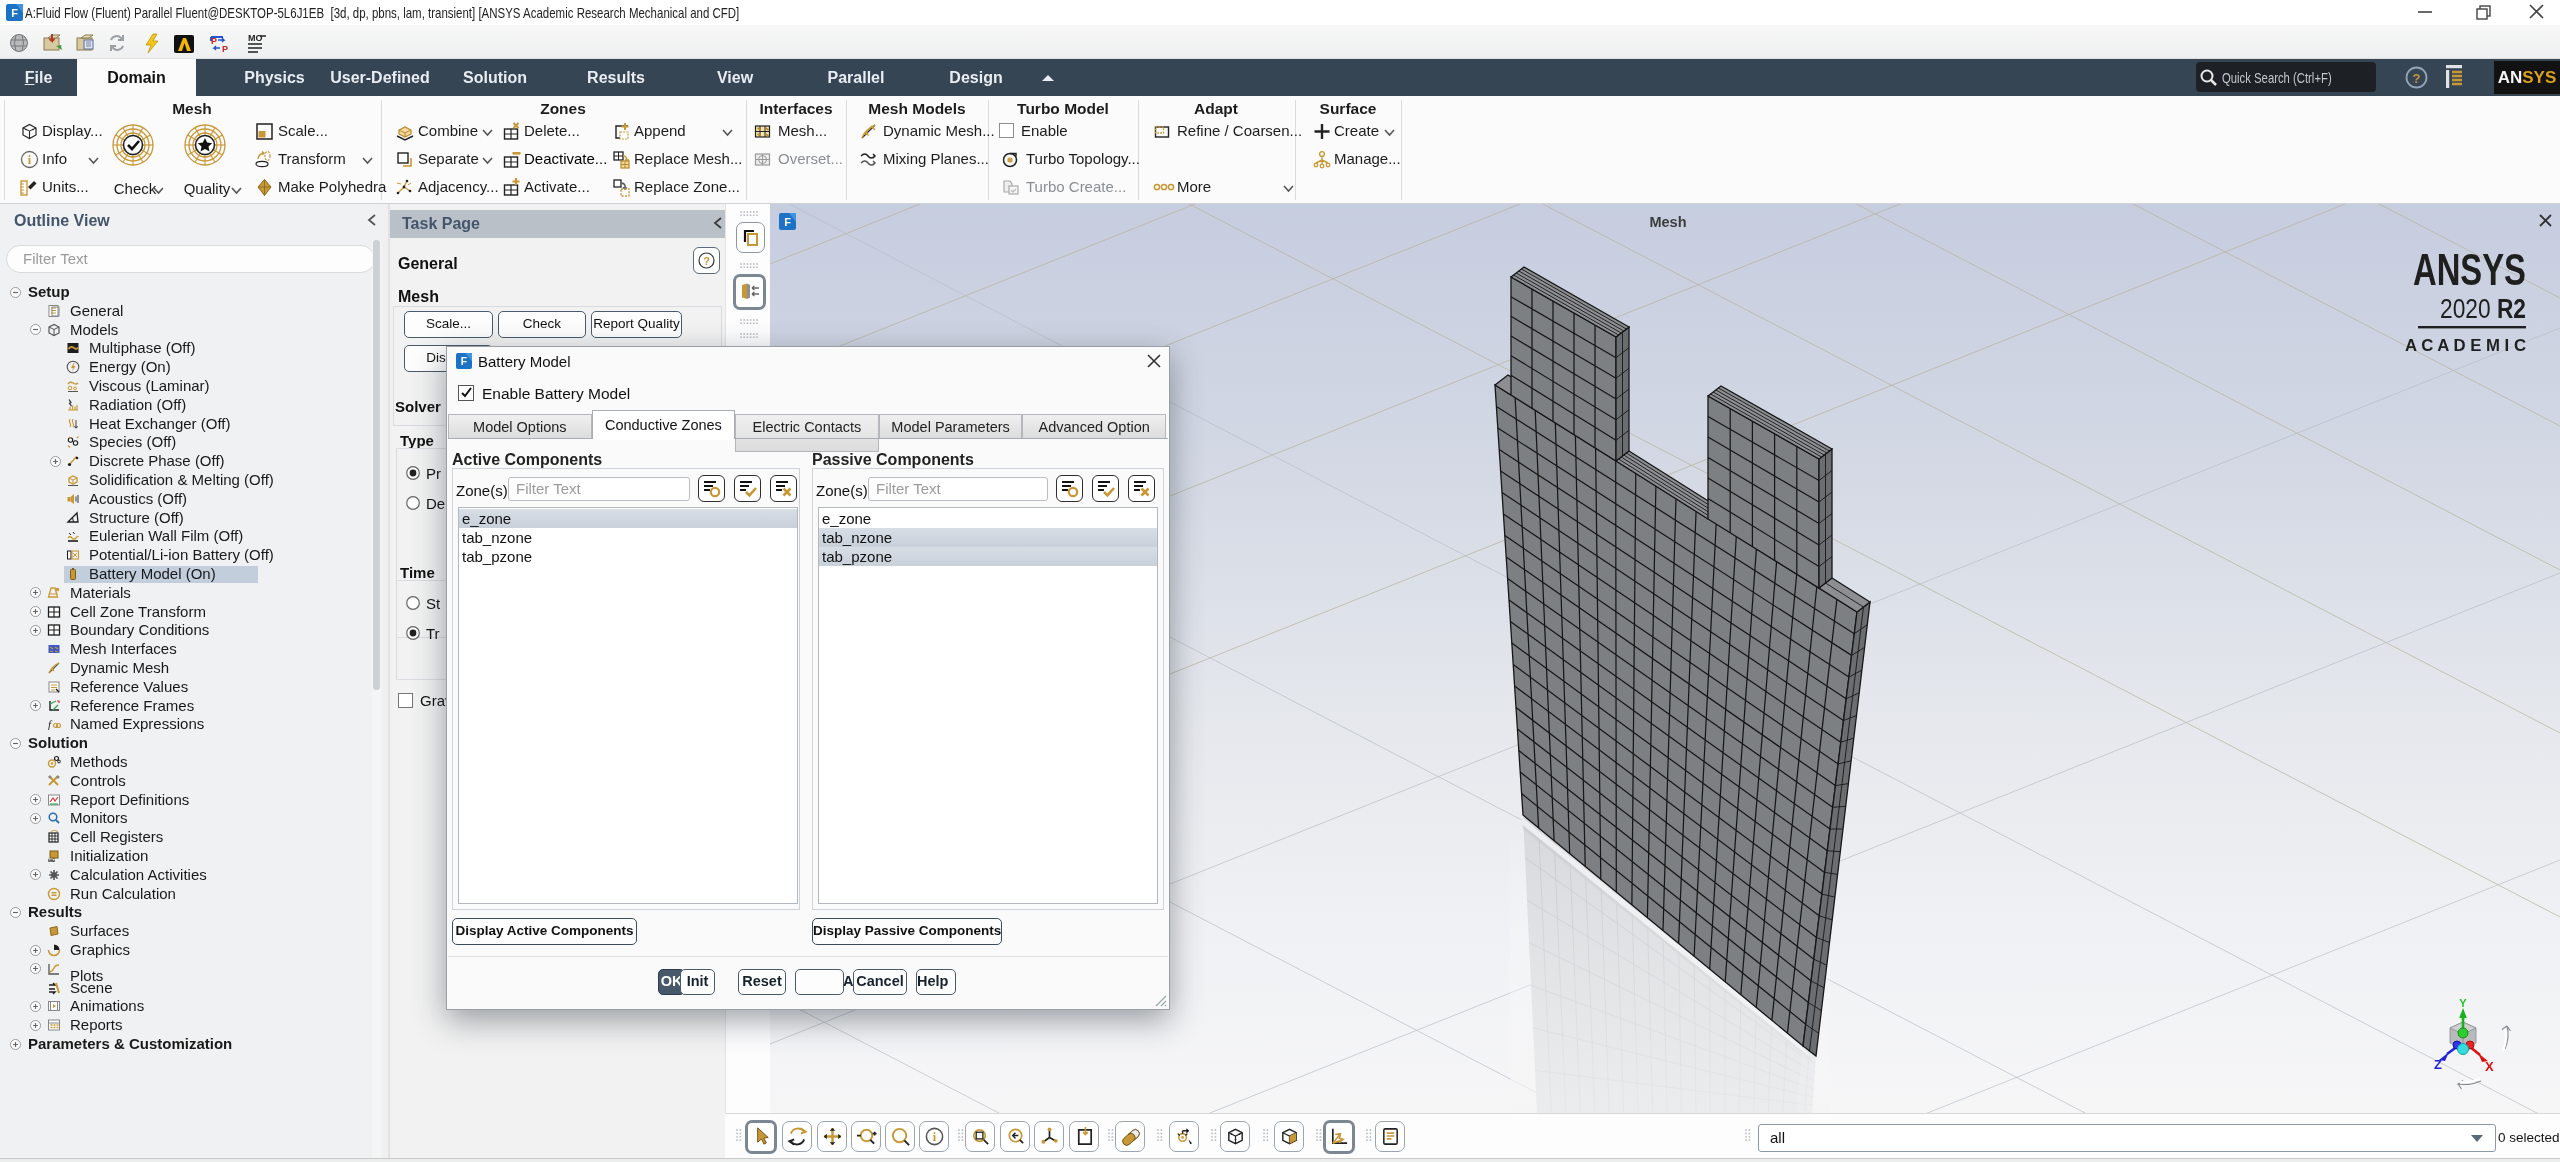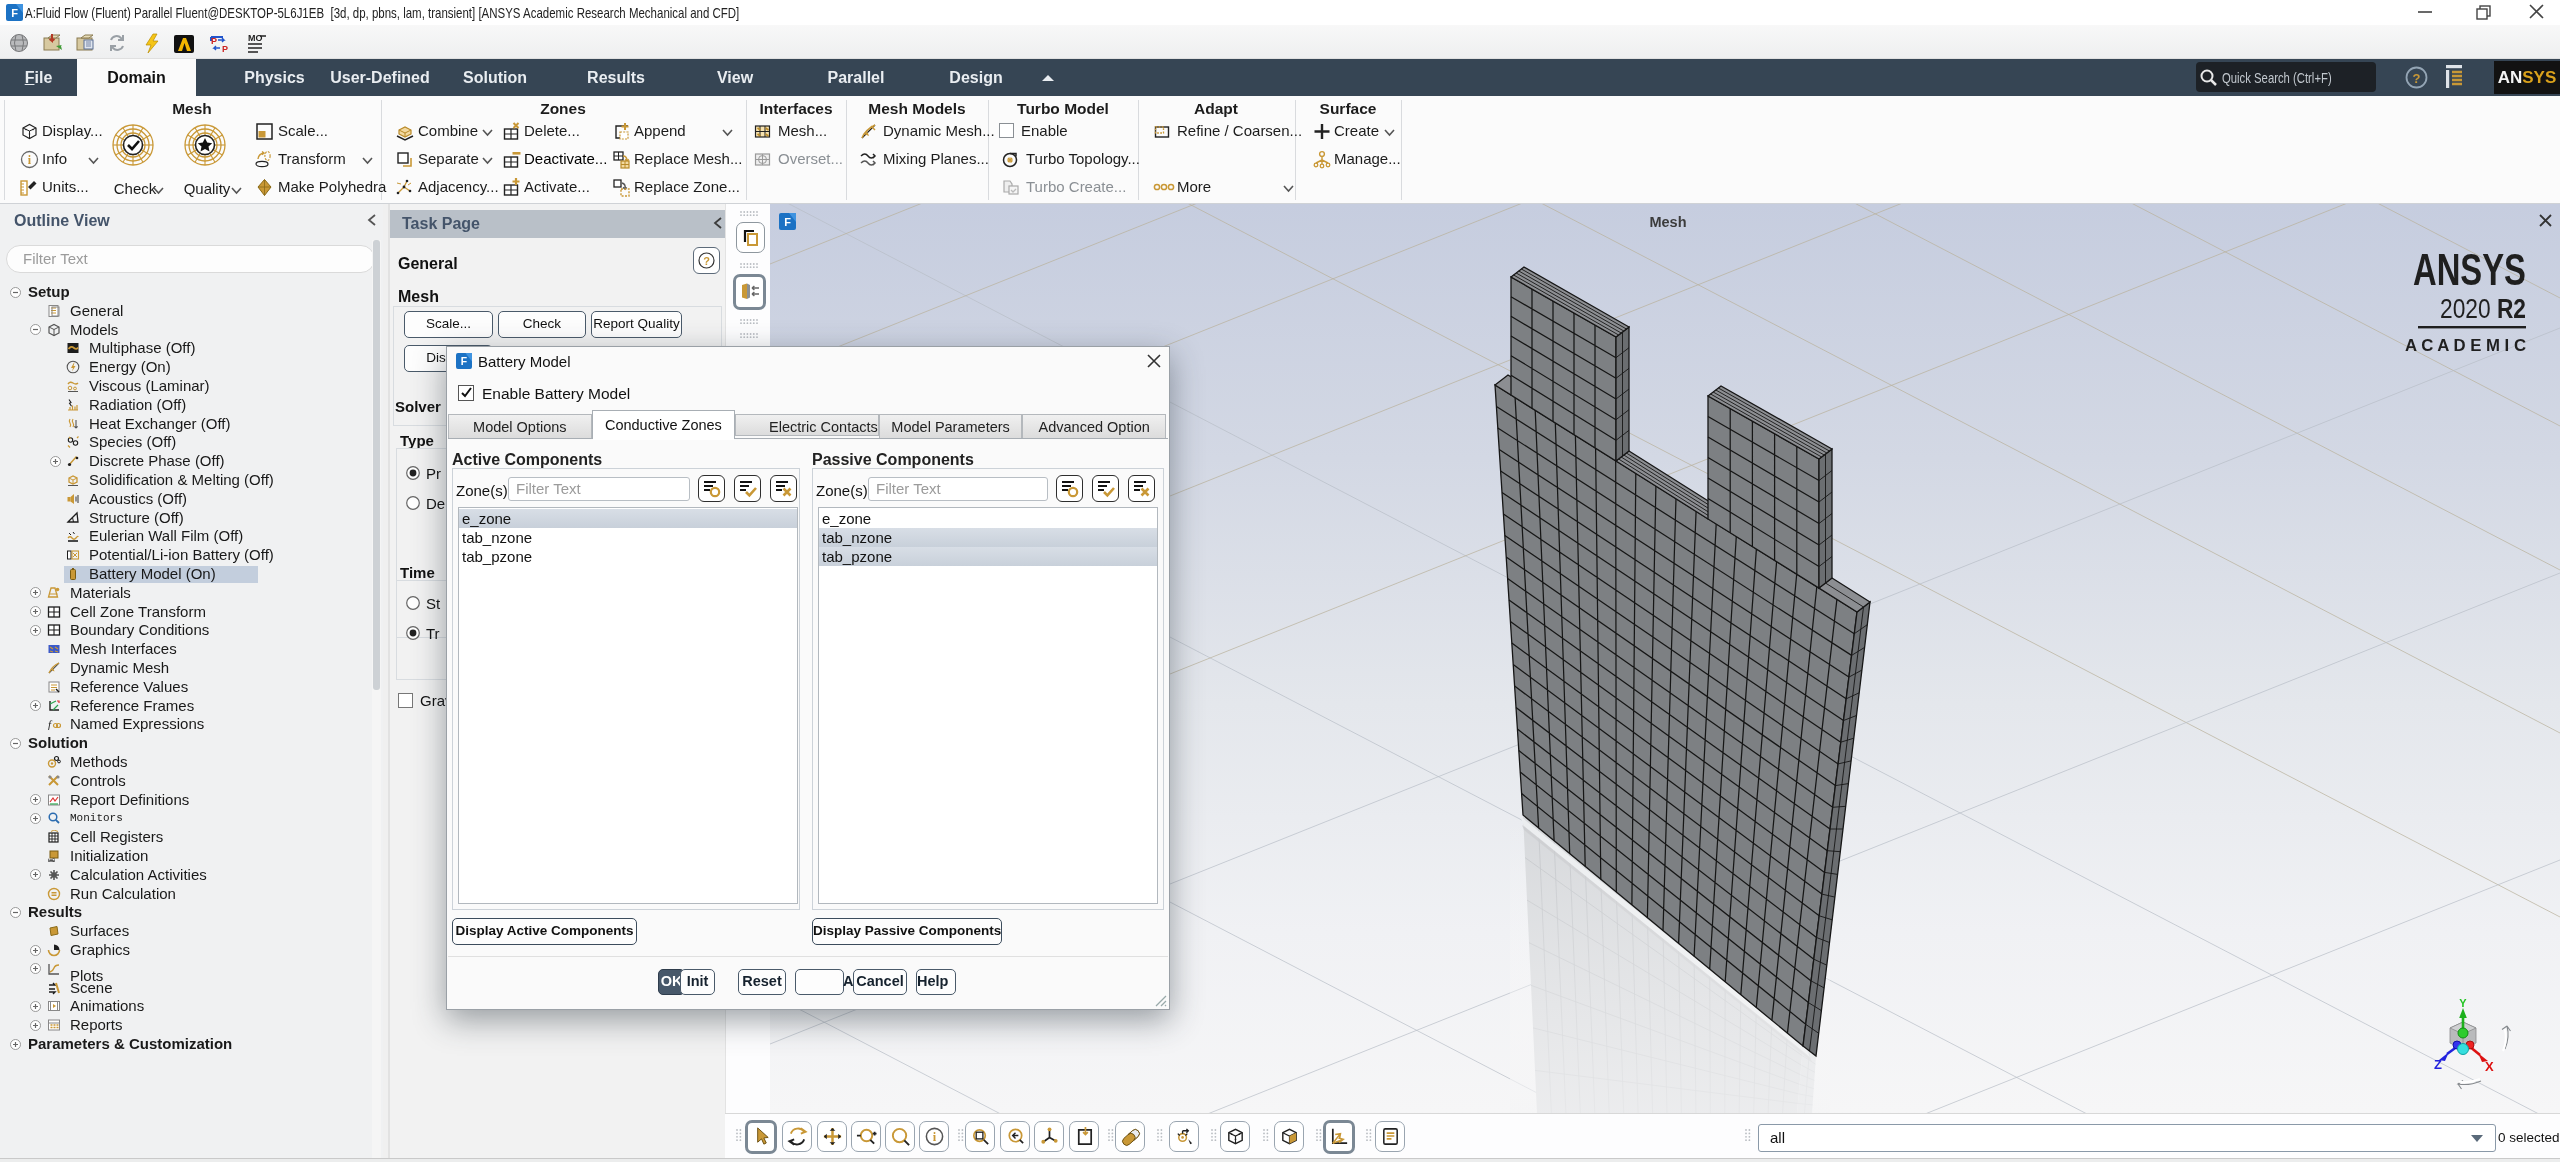--- a/index.html
+++ b/index.html
@@ -512,21 +512,21 @@
     </svg>
 <div class="t" style="left:70px;top:790.6px;height:18px;font-size:15px;color:#191919;line-height:18px;">Report Definitions</div>
 <svg style="left:30px;top:812.9px" width="11" height="11" viewBox="0 0 11 11">
       <circle cx="5.5" cy="5.5" r="5" fill="#fff" stroke="#999"></circle>
       <path d="M5.5 3 V8 M3 5.5 H8" stroke="#666" stroke-width="1.2"></path>
     </svg>
 <svg style="left:47px;top:811.4px" width="14" height="14" viewBox="0 0 14 14">
       <circle cx="6" cy="6" r="3.8" fill="none" stroke="#2b6cb0" stroke-width="1.5"></circle>
       <line x1="8.8" y1="8.8" x2="12" y2="12" stroke="#2b6cb0" stroke-width="1.8"></line>
     </svg>
-<div class="t" style="left:70px;top:809.4px;height:18px;font-size:11px;color:#191919;line-height:18px;font-family:Liberation Mono, monospace;">Monitors</div>
+<div class="t" style="left:70px;top:809.4px;height:18px;font-size:15px;color:#191919;line-height:18px;">Monitors</div>
 <svg style="left:47px;top:830.2px" width="14" height="14" viewBox="0 0 14 14">
       <rect x="2" y="3" width="9" height="9" fill="#fff" stroke="#1d1d1d" stroke-width="1.2"></rect>
       <path d="M2 6 h9 M2 9 h9 M5 3 v9 M8 3 v9" stroke="#1d1d1d" stroke-width="0.9"></path>
       <path d="M4 1.5 l3 -1.5 l4 1.5" stroke="#c99836" fill="none"></path>
     </svg>
 <div class="t" style="left:70px;top:828.2px;height:18px;font-size:15px;color:#191919;line-height:18px;">Cell Registers</div>
 <svg style="left:47px;top:849.0px" width="14" height="14" viewBox="0 0 14 14">
       <rect x="3" y="2" width="8" height="7" fill="#c99836" stroke="#7a5c12"></rect>
       <path d="M1.5 12 h6" stroke="#1d1d1d"></path>
       <text x="1" y="13" font-size="5" fill="#1d1d1d">t=0</text>
@@ -1022,21 +1022,21 @@
 <svg style="left:1146px;top:353px" width="16" height="16">
       <path d="M2 2 L14 14 M14 2 L2 14" stroke="#333" stroke-width="1.6"></path>
     </svg>
 <div style="left:458px;top:385px;width:16px;height:16px;background:#fff;border:1.6px solid #555;"></div>
 <svg style="left:460px;top:386px" width="13" height="13">
       <path d="M2 7 L5 10 L11 2" fill="none" stroke="#111" stroke-width="2"></path>
     </svg>
 <div class="t" style="left:482px;top:384px;width:250px;height:19px;font-size:15.5px;color:#111;line-height:19px;">Enable Battery Model</div>
 <div style="left:448.0px;top:414px;width:143.6px;height:25px;background:linear-gradient(#f0f0f0,#dcdcdc);border:1px solid #b4b8bc;font-size:14.5px;color:#222;text-align:center;line-height:24px;">Model Options</div>
 <div style="left:591.6px;top:410px;width:143.6px;height:29px;background:#fff;border:1px solid #a8aeb4;border-bottom:none;font-size:14.5px;color:#111;text-align:center;line-height:28px;z-index:3;">Conductive Zones</div>
-<div style="left:735.2px;top:414px;width:143.6px;height:22px;background:linear-gradient(#f0f0f0,#dcdcdc);border:1px solid #b4b8bc;font-size:14.5px;color:#222;text-align:right;line-height:24px;">Electric Contacts</div>
+<div style="left:735.2px;top:414px;width:143.6px;height:38px;background:linear-gradient(#f0f0f0,#dcdcdc);border:1px solid #b4b8bc;font-size:14.5px;color:#222;text-align:center;line-height:24px;">Electric Contacts</div>
 <div style="left:878.8px;top:414px;width:143.6px;height:25px;background:linear-gradient(#f0f0f0,#dcdcdc);border:1px solid #b4b8bc;font-size:14.5px;color:#222;text-align:center;line-height:24px;">Model Parameters</div>
 <div style="left:1022.4px;top:414px;width:143.6px;height:25px;background:linear-gradient(#f0f0f0,#dcdcdc);border:1px solid #b4b8bc;font-size:14.5px;color:#222;text-align:center;line-height:24px;">Advanced Option</div>
 <div style="left:448px;top:438px;width:720px;height:1px;background:#a8aeb4;z-index:2;"></div>
 <div style="left:592.6px;top:438px;width:141.6px;height:2px;background:#fff;z-index:4;"></div>
 <div class="t" style="left:452px;top:450px;width:250px;height:20px;font-size:16px;font-weight:bold;color:#222;line-height:20px;">Active Components</div>
 <div class="t" style="left:812px;top:450px;width:250px;height:20px;font-size:16px;font-weight:bold;color:#222;line-height:20px;">Passive Components</div>
 <div style="left:452px;top:468px;width:348px;height:442px;border:1px solid #ccd2d8;"></div>
 <div style="left:812px;top:468px;width:352px;height:442px;border:1px solid #ccd2d8;"></div>
 <div class="t" style="left:456px;top:482px;width:52px;height:18px;font-size:15px;color:#111;line-height:18px;">Zone(s)</div>
     <div style="left:508px;top:477px;width:182px;height:24px;background:#fff;border:1px solid #b8bec4;border-radius:3px;"></div>

